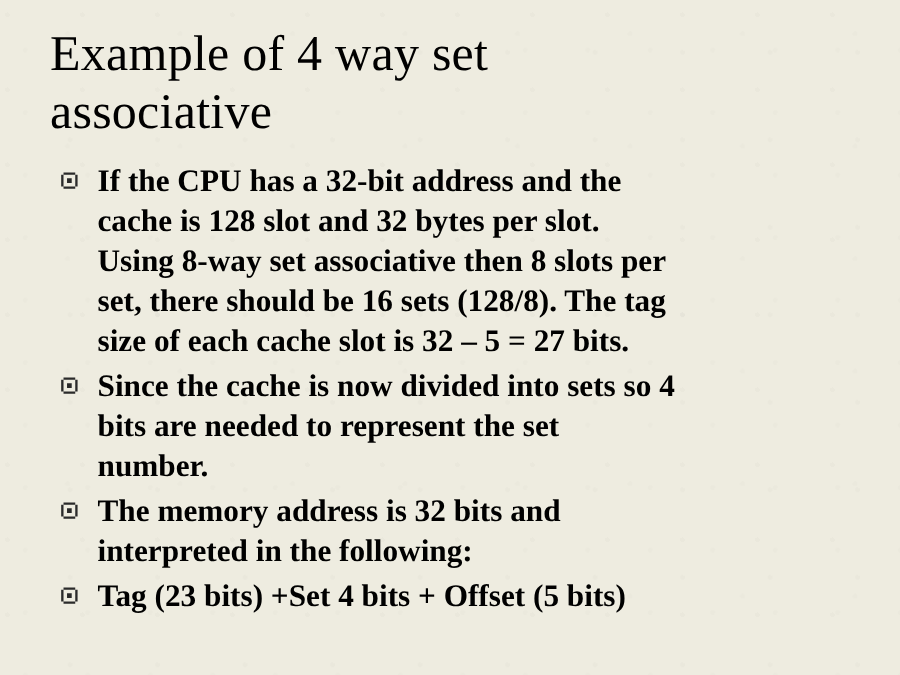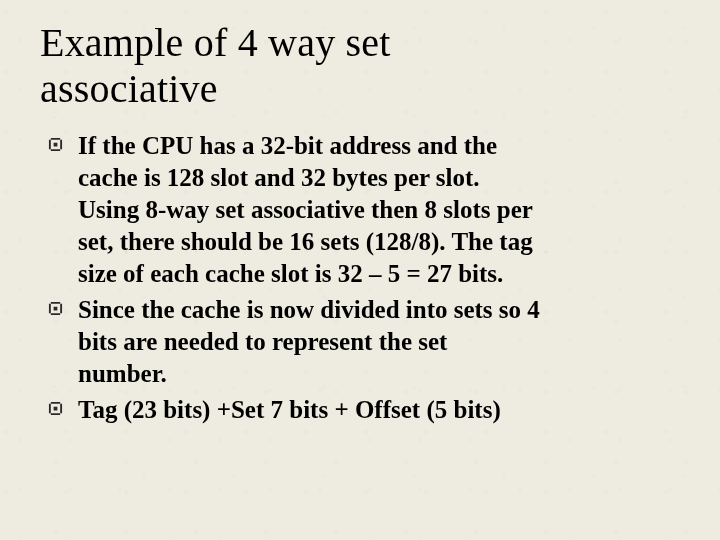--- a/index.html
+++ b/index.html
@@ -78,16 +78,24 @@
           </svg>
       </span>
       <span>Since the cache is now divided into sets so 4 bits are needed to represent the set number.</span>
     </li>
     <li>
       <span class="bullet-icon">
         <svg width="15" height="15" viewBox="0 0 16 16">
             <path d="M3 1h10v2H3zM3 13h10v2H3zM1 3h2v10H1zM13 3h2v10h-2zM6 6h4v4H6z" fill="#2a2a2a"></path>
           </svg>
       </span>
-      <span>Tag (23 bits) +Set 7 bits + Offset (5 bits)</span>
+      <span>The memory address is 32 bits and interpreted in the following:</span>
+    </li>
+    <li>
+      <span class="bullet-icon">
+        <svg width="15" height="15" viewBox="0 0 16 16">
+            <path d="M3 1h10v2H3zM3 13h10v2H3zM1 3h2v10H1zM13 3h2v10h-2zM6 6h4v4H6z" fill="#2a2a2a"></path>
+          </svg>
+      </span>
+      <span>Tag (23 bits) +Set 4 bits + Offset (5 bits)</span>
     </li>
   </ul>
 </div>
 
 </body></html>

